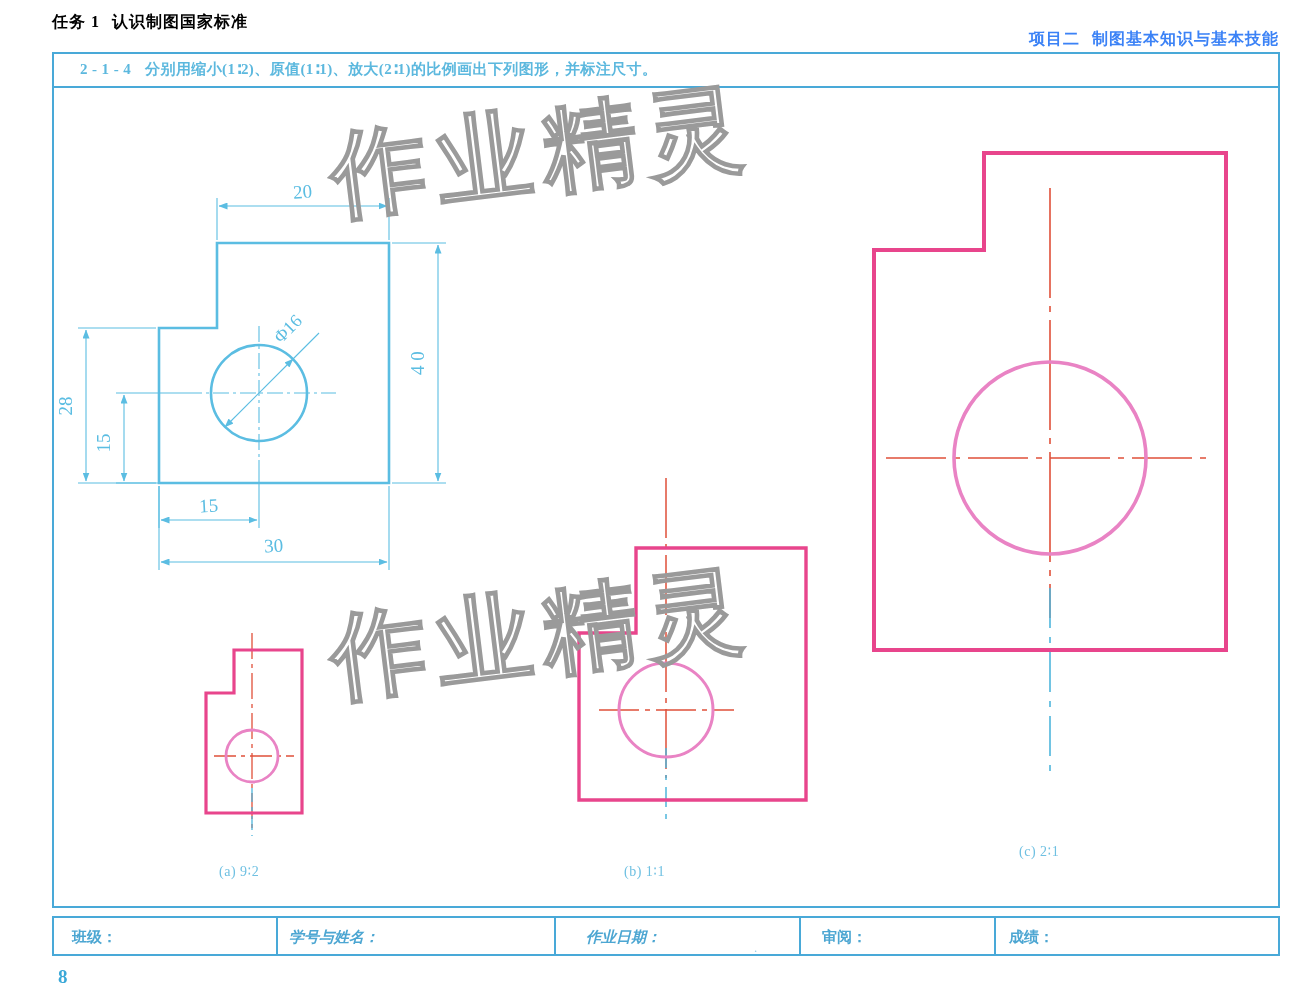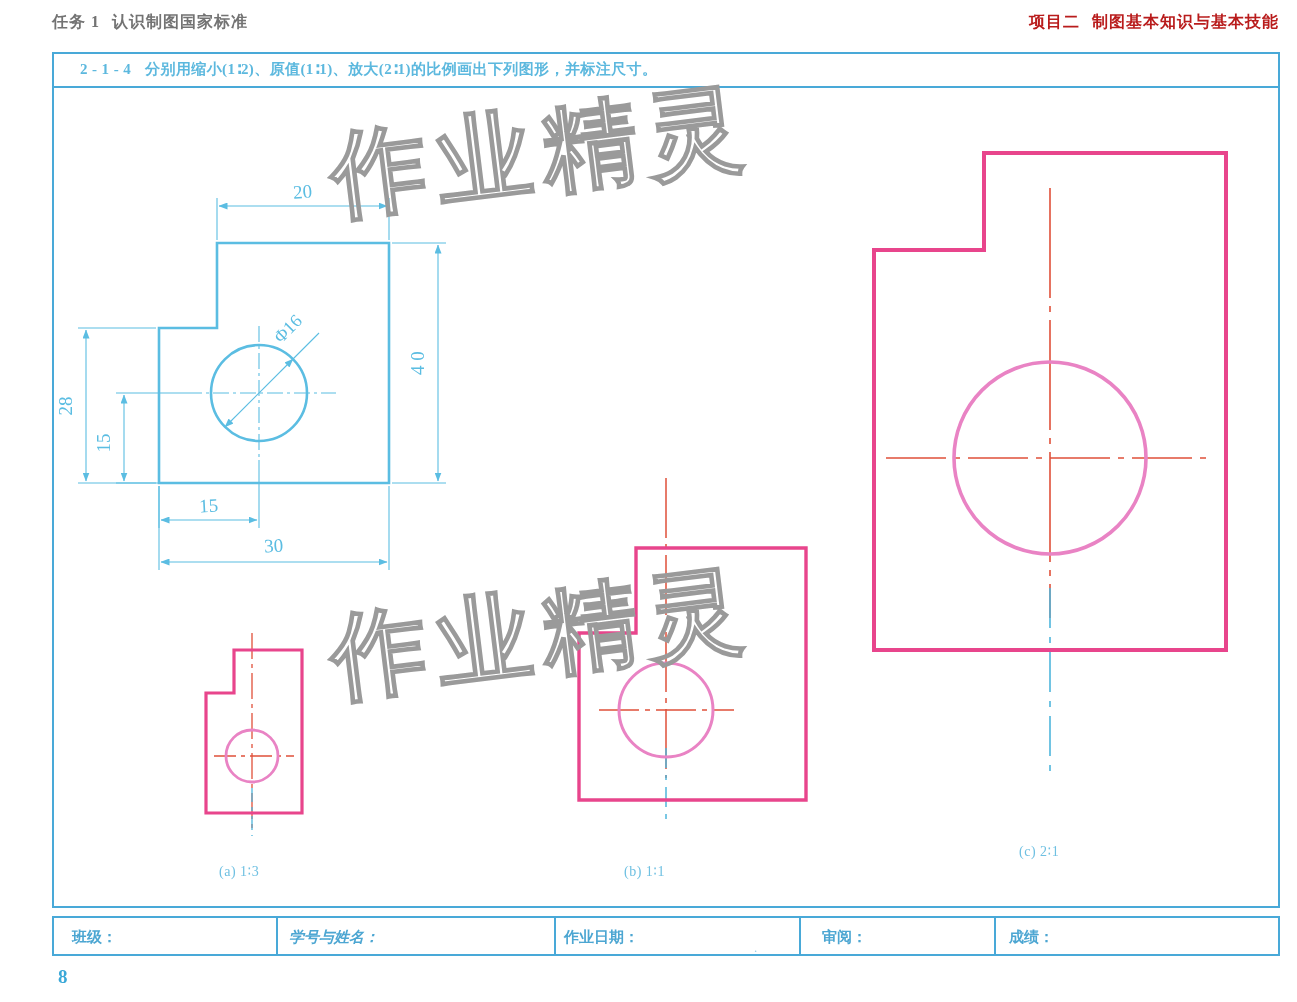--- a/index.html
+++ b/index.html
@@ -16,25 +16,25 @@
   }
 
   
   .runhead {
     position: absolute;
     top: 12px;
     font-family: "Liberation Serif", "DejaVu Serif", serif;
     font-weight: bold;
     font-size: 16px;
     letter-spacing: 1px;
-    color: #737373;
+    color: #000000;
     white-space: nowrap;
   }
   .runhead.left  { left: 52px; }
-  .runhead.right { right: 18px; color: #b91c1c; }
+  .runhead.right { right: 18px; color: #3b82f6; margin-top: 17px; }
   .runhead .sp { display: inline-block; width: 12px; }
 
   
   .sheet {
     position: absolute;
     left: 52px;
     top: 52px;
     width: 1228px;
     height: 856px;
     border: 2px solid #49a9d8;
@@ -266,35 +266,35 @@
           <line x1="996" y1="500" x2="996" y2="690"></line>
         </g>
         <g stroke="#e0503a" stroke-width="1.6" stroke-dasharray="60 8 6 8">
           <line x1="832" y1="370" x2="1160" y2="370"></line>
         </g>
         <circle cx="996" cy="370" r="96" fill="none" stroke="#e983c4" stroke-width="3.6"></circle>
         <path d="M 820,162 L 930,162 L 930,65 L 1172,65 L 1172,562 L 820,562 Z" fill="none" stroke="#e8458c" stroke-width="4" stroke-linejoin="miter"></path>
       </g>
     </svg>
 
-    <div class="cap" style="left:165px; top:775px;">(a) 1∶3</div>
+    <div class="cap" style="left:165px; top:775px;">(a) 9∶2</div>
     <div class="cap" style="left:570px; top:775px;text-align:right;">(b) 1∶1</div>
     <div class="cap" style="left:965px; top:755px;">(c) 2∶1</div>
   </div>
 </div>
 
 <div class="wm wm-1">作业精灵</div>
 <div class="wm wm-2">作业精灵</div>
 
 <div class="footer">
   <div class="fld" style="left:18px;">班级：</div>
   <div class="sep" style="left:222px;"></div>
   <div class="fld" style="left:235px;font-style:italic;">学号与姓名：</div>
   <div class="sep" style="left:500px;"></div>
-  <div class="fld" style="left:510px;">作业日期：</div>
+  <div class="fld" style="left:532px;font-style:italic;">作业日期：</div>
   <div class="dot" style="left:700px;">.</div>
   <div class="sep" style="left:745px;"></div>
   <div class="fld" style="left:768px;">审阅：</div>
   <div class="sep" style="left:940px;"></div>
   <div class="fld" style="left:955px;text-align:right;">成绩：</div>
 </div>
 
 <div class="pageno">8</div>
 
 </body></html>

